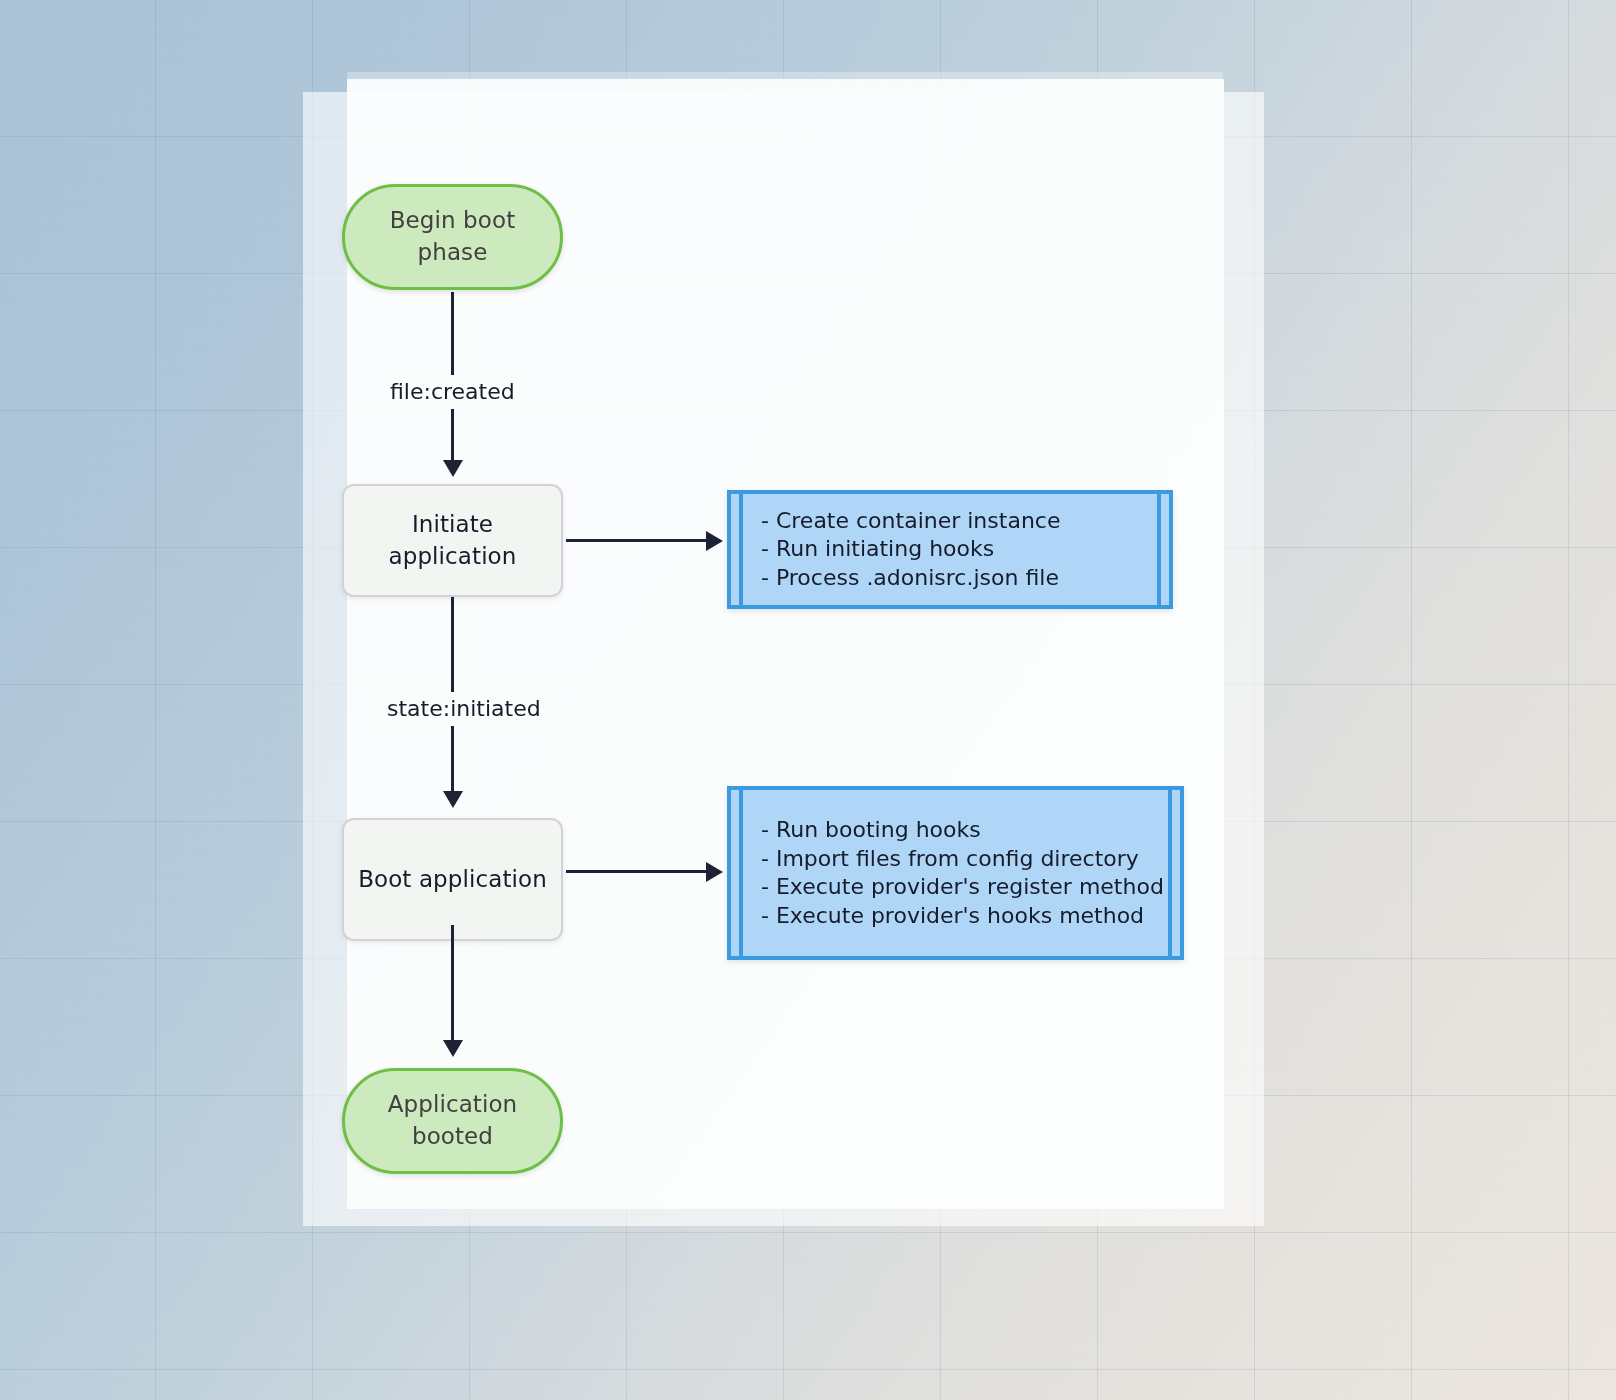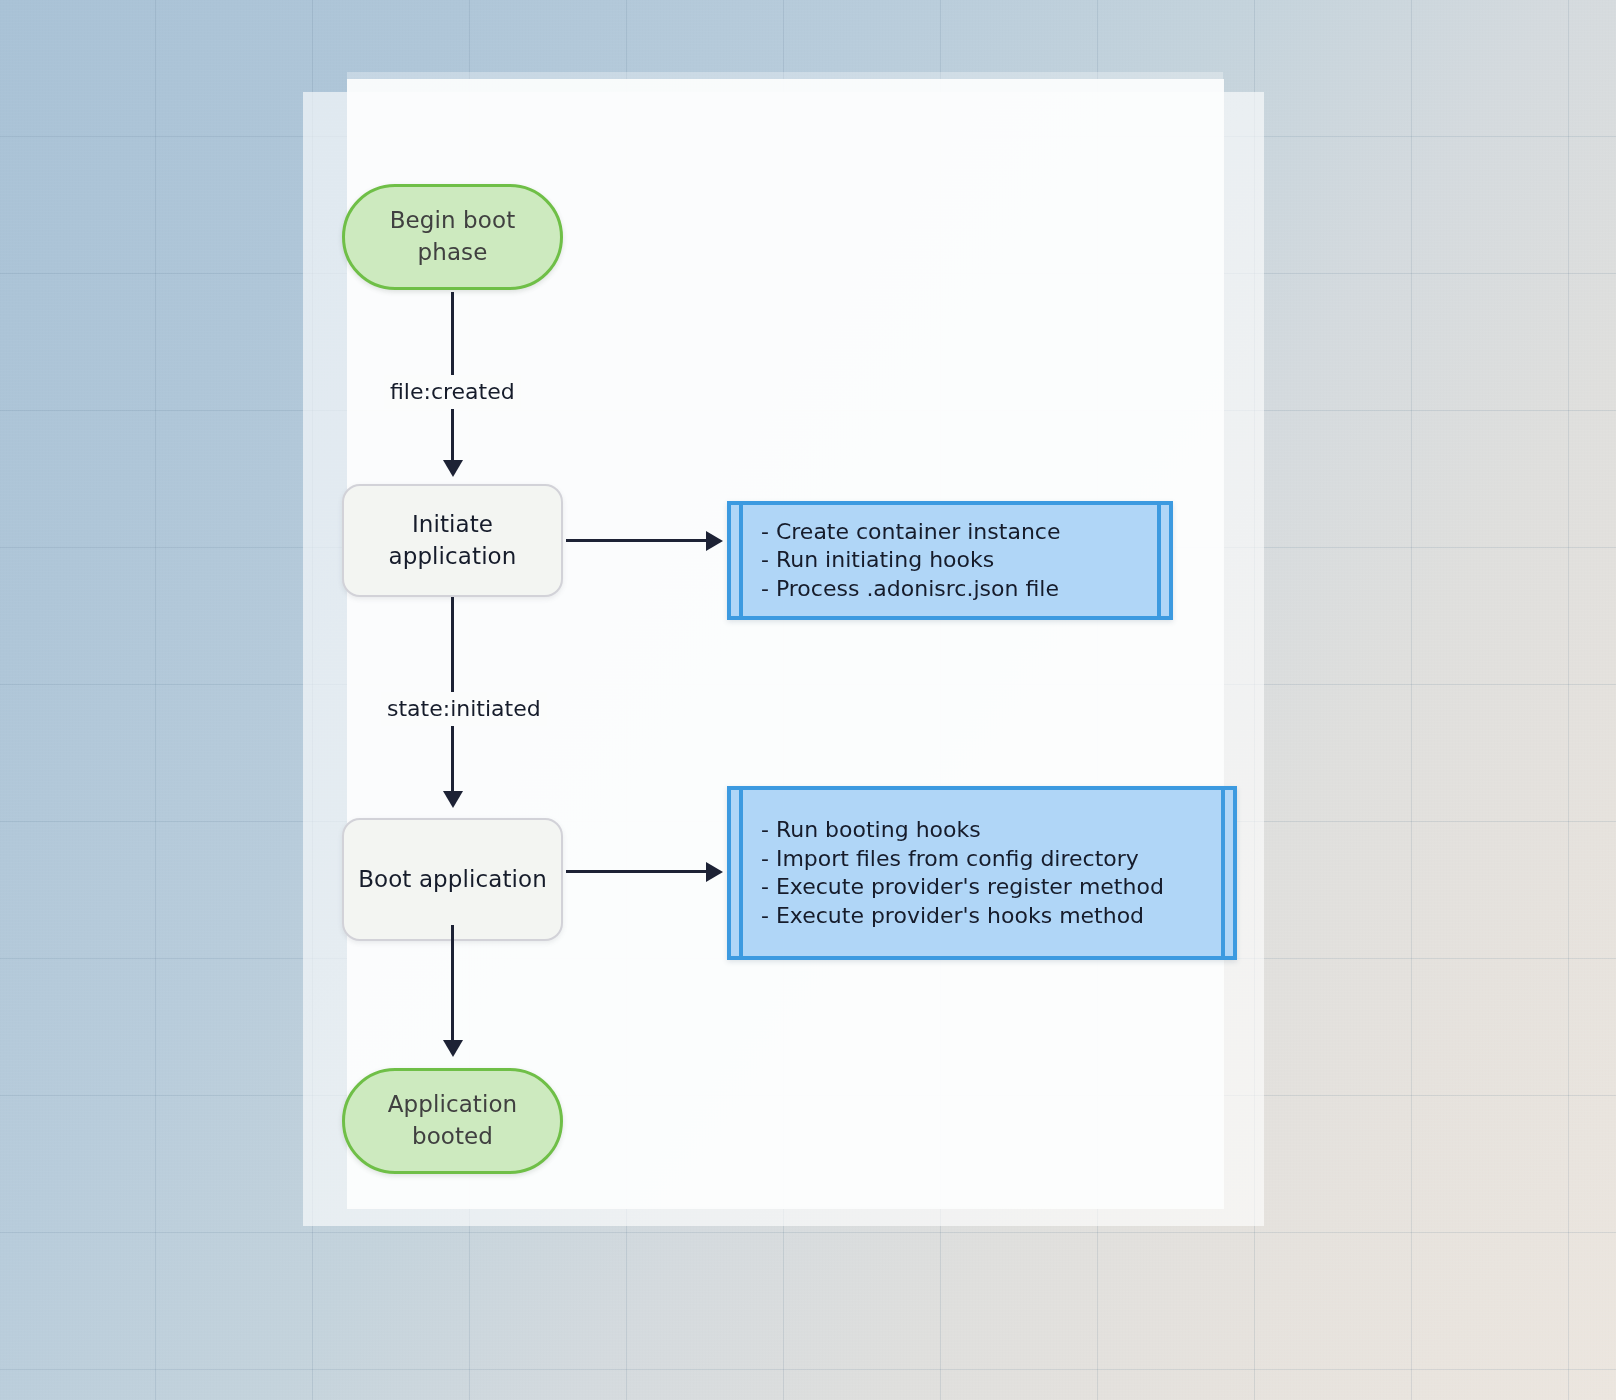--- a/index.html
+++ b/index.html
@@ -101,21 +101,21 @@
     letter-spacing: 0.1px;
     box-shadow: 0 2px 5px rgba(60,80,60,0.16);
   }
 
   
   .node-process {
     position: absolute;
     box-sizing: border-box;
     border: 2px solid #d2d2d8;
     background: #f3f5f2;
-    border-radius: 18px;
+    border-radius: 12px;
     display: flex;
     align-items: center;
     justify-content: center;
     text-align: center;
     color: #161c2b;
     font-size: 23px;
     line-height: 1.38;
     letter-spacing: 0.1px;
     box-shadow: 0 2px 5px rgba(90,95,110,0.12);
   }
@@ -213,42 +213,42 @@
     <div class="node-process" style="left:342px; top:484px; width:221px; height:113px;">
       <div>
         <span>Initiate</span><br>
         <span>application</span>
       </div>
     </div>
 
     <div class="edge-line edge-h" style="left:566px; top:539px; width:143px;"></div>
     <div class="arrow-right" style="left:706px; top:531px;"></div>
 
-    <div class="note-box" style="left:727px; top:501px; width:446px; height:119px;">
+    <div class="note-box" style="left:727px; top:490px; width:446px; height:119px;">
       <div class="note-lines">
         <span class="note-line">- Create container instance</span>
         <span class="note-line">- Run initiating hooks</span>
         <span class="note-line">- Process .adonisrc.json file</span>
       </div>
     </div>
 
     <div class="edge-line edge-v" style="left:451px; top:597px; height:205px;"></div>
     <div class="arrow-down" style="left:443px; top:791px;"></div>
     <div class="edge-label" style="left:381px; top:692px;">state:initiated</div>
 
     <div class="node-process" style="left:342px; top:818px; width:221px; height:123px;">
       <div>
         <span>Boot application</span>
       </div>
     </div>
 
     <div class="edge-line edge-h" style="left:566px; top:870px; width:143px;"></div>
     <div class="arrow-right" style="left:706px; top:862px;"></div>
 
-    <div class="note-box" style="left:727px; top:786px; width:510px; height:174px;">
+    <div class="note-box" style="left:727px; top:786px; width:457px; height:174px;">
       <div class="note-lines">
         <span class="note-line">- Run booting hooks</span>
         <span class="note-line">- Import files from config directory</span>
         <span class="note-line">- Execute provider's register method</span>
         <span class="note-line">- Execute provider's hooks method</span>
       </div>
     </div>
 
     <div class="edge-line edge-v" style="left:451px; top:925px; height:125px;"></div>
     <div class="arrow-down" style="left:443px; top:1040px;"></div>

